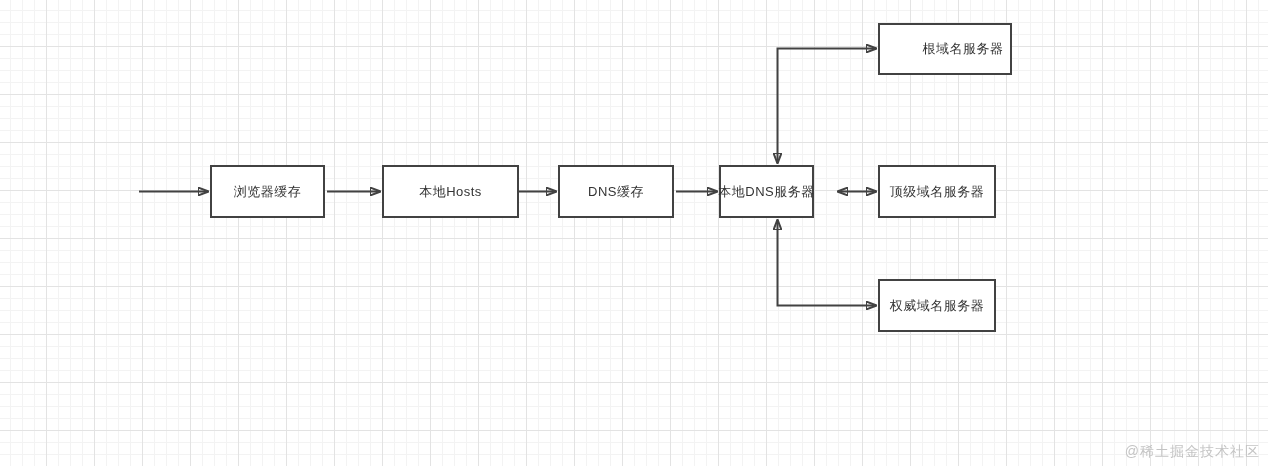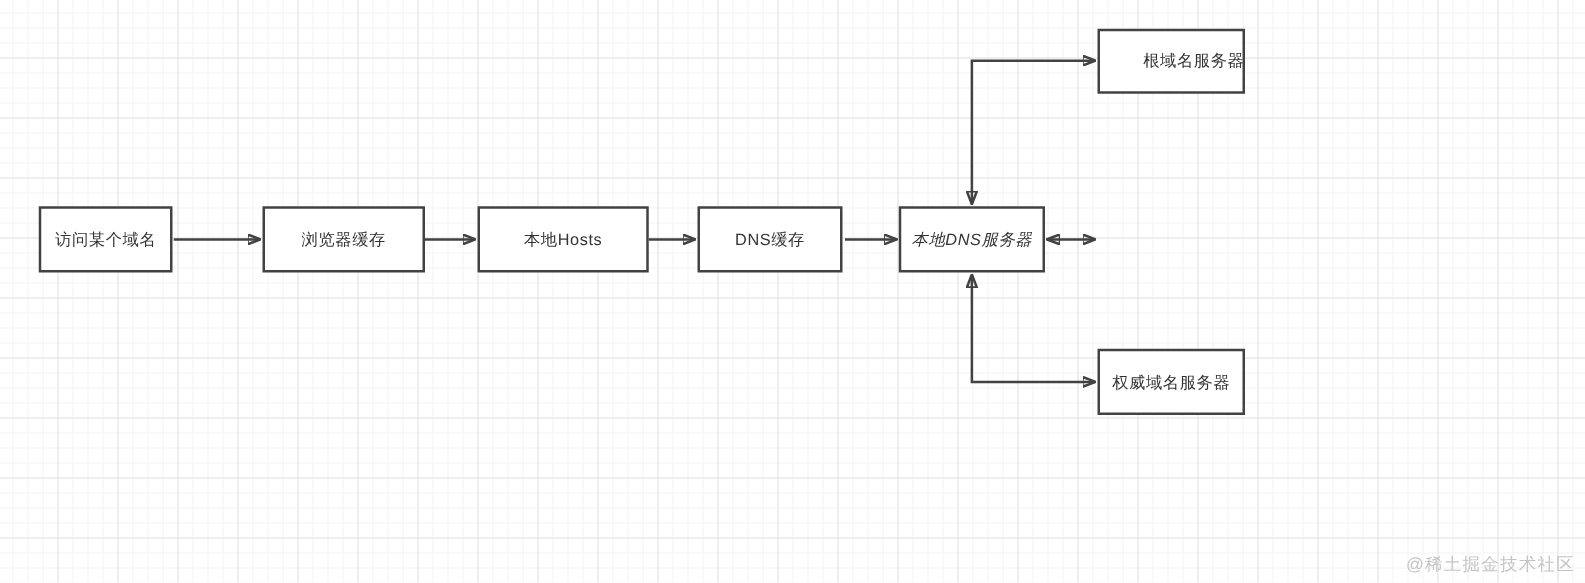--- a/index.html
+++ b/index.html
@@ -72,30 +72,30 @@
     </defs>
     <path d="M 139 191.5 L 208 191.5" marker-end="url(#arrow)"></path>
     <path d="M 327 191.5 L 380 191.5" marker-end="url(#arrow)"></path>
     <path d="M 500 191.5 L 556 191.5" marker-end="url(#arrow)"></path>
     <path d="M 676 191.5 L 717 191.5" marker-end="url(#arrow)"></path>
     <path d="M 777.5 163 L 777.5 48.5 L 876 48.5" marker-start="url(#arrow)" marker-end="url(#arrow)"></path>
     <path d="M 838 191.5 L 876 191.5" marker-start="url(#arrow)" marker-end="url(#arrow)"></path>
     <path d="M 777.5 220 L 777.5 305.5 L 876 305.5" marker-start="url(#arrow)" marker-end="url(#arrow)"></path>
   </svg>
 
-  <div class="node" style="left:31px; top:165px; width:107px; height:53px;">访问某个域名</div>
 
-  <div class="node" style="left:210px; top:165px; width:130px; height:53px;font-family:Liberation Mono, monospace;">浏览器缓存</div>
+  <div class="node" style="left:210px; top:165px; width:115px; height:53px;font-family:Liberation Mono, monospace;">浏览器缓存</div>
 
   <div class="node" style="left:382px; top:165px; width:137px; height:53px;">本地Hosts</div>
 
   <div class="node" style="left:558px; top:165px; width:116px; height:53px;text-align:right;">DNS缓存</div>
 
-  <div class="node" style="left:719px; top:165px; width:117px; height:53px;font-style:italic;">本地DNS服务器</div>
+  <div class="node" style="left:719px; top:165px; width:95px; height:53px;">本地DNS服务器</div>
 
-  <div class="node" style="left:878px; top:23px; width:118px; height:52px;padding-left:36px;">根域名服务器</div>
+  <div class="node" style="left:878px; top:23px; width:134px; height:52px;padding-left:36px;">根域名服务器</div>
 
+  <div class="node" style="left:878px; top:165px; width:118px; height:53px;">顶级域名服务器</div>
 
   <div class="node" style="left:878px; top:279px; width:118px; height:53px;">权威域名服务器</div>
 
   <div class="watermark">@稀土掘金技术社区</div>
 
 </div>
 
 </body></html>

